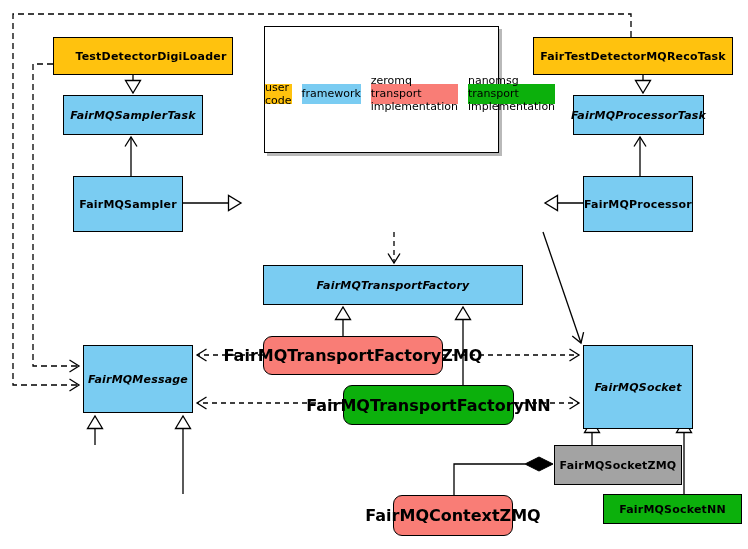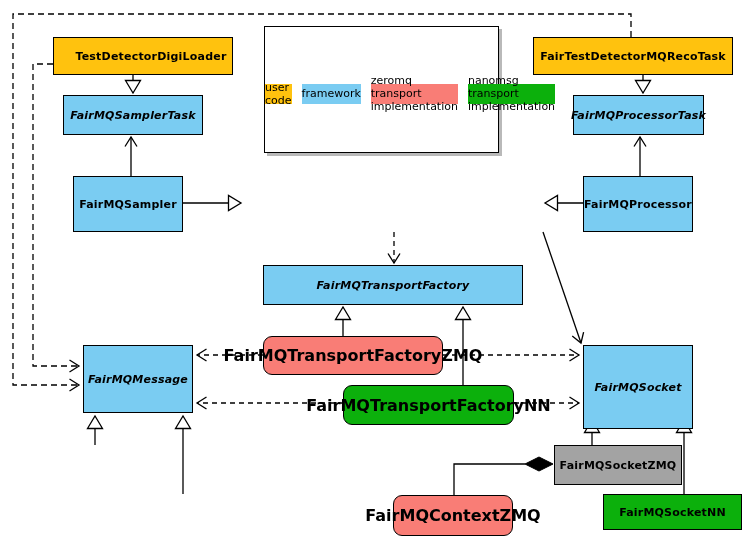--- a/index.html
+++ b/index.html
@@ -81,16 +81,16 @@
   <div class="node abstract" style="left: 63px; top: 95px; width: 140px; height: 40px; background: rgb(122, 204, 242);">FairMQSamplerTask</div>
   <div class="node abstract" style="left: 573px; top: 95px; width: 131px; height: 40px; background: rgb(122, 204, 242);">FairMQProcessorTask</div>
   <div class="node" style="left: 73px; top: 176px; width: 110px; height: 56px; background: rgb(122, 204, 242);">FairMQSampler</div>
   <div class="node" style="left: 583px; top: 176px; width: 110px; height: 56px; background: rgb(122, 204, 242);">FairMQProcessor</div>
   <div class="node abstract" style="left: 263px; top: 265px; width: 260px; height: 40px; background: rgb(122, 204, 242);">FairMQTransportFactory</div>
   <div class="node small" style="left: 263px; top: 336px; width: 180px; height: 39px; background: rgb(249, 125, 118);">FairMQTransportFactoryZMQ</div>
   <div class="node small" style="left: 343px; top: 385px; width: 171px; height: 40px; background: rgb(12, 176, 12);">FairMQTransportFactoryNN</div>
   <div class="node abstract" style="left: 83px; top: 345px; width: 110px; height: 68px; background: rgb(122, 204, 242);">FairMQMessage</div>
   <div class="node abstract" style="left: 583px; top: 345px; width: 110px; height: 84px; background: rgb(122, 204, 242);">FairMQSocket</div>
   <div class="node" style="left: 554px; top: 445px; width: 128px; height: 40px; background: #a3a3a3;">FairMQSocketZMQ</div>
-  <div class="node" style="left: 603px; top: 494px; width: 139px; height: 36px; background: rgb(12, 176, 12);">FairMQSocketNN</div>
+  <div class="node" style="left: 603px; top: 494px; width: 139px; height: 30px; background: rgb(12, 176, 12);">FairMQSocketNN</div>
   <div class="node small" style="left: 393px; top: 495px; width: 120px; height: 41px; background: rgb(249, 125, 118);">FairMQContextZMQ</div>
 
 </div>
 
 </body></html>

